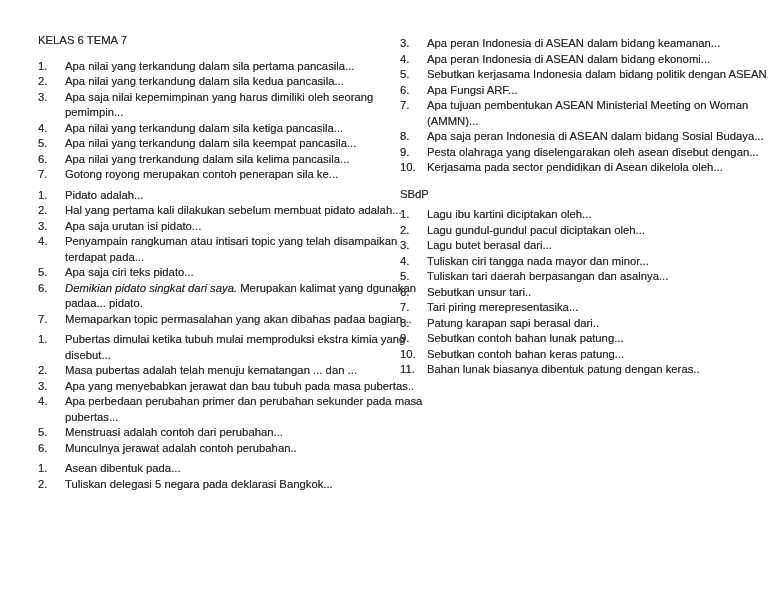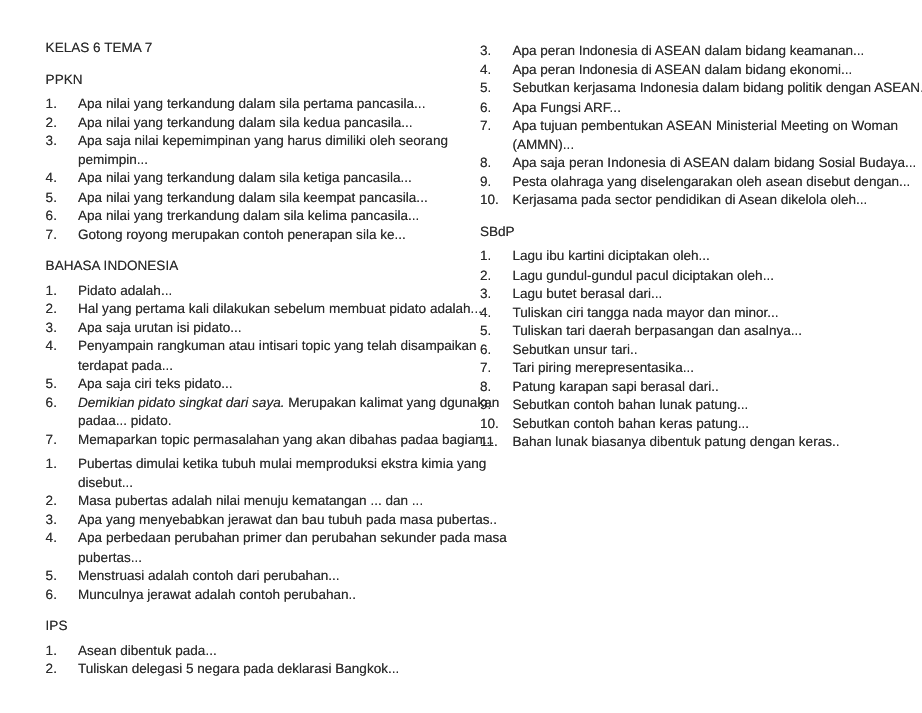--- a/index.html
+++ b/index.html
@@ -49,21 +49,20 @@
   }
   .qtext em { font-style: italic; }
 </style>
 </head>
 <body>
 
 <div class="page">
   <div class="col col-left">
     <div class="doc-title">KELAS 6 TEMA 7</div>
     <div>
-        <div class="heading">PPKN</div>
         <div class="qlist">
           <div class="qitem">
             <span class="qnum">1.</span>
             <span class="qtext">Apa nilai yang terkandung dalam sila pertama pancasila...</span>
           </div>
           <div class="qitem">
             <span class="qnum">2.</span>
             <span class="qtext">Apa nilai yang terkandung dalam sila kedua pancasila...</span>
           </div>
           <div class="qitem">
@@ -81,21 +80,20 @@
           </div>
           <div class="qitem">
             <span class="qnum">6.</span>
             <span class="qtext">Apa nilai yang trerkandung dalam sila kelima pancasila...</span>
           </div>
           <div class="qitem">
             <span class="qnum">7.</span>
             <span class="qtext">Gotong royong merupakan contoh penerapan sila ke...</span>
           </div>
         </div>
-        <div class="heading">BAHASA INDONESIA</div>
         <div class="qlist">
           <div class="qitem">
             <span class="qnum">1.</span>
             <span class="qtext">Pidato adalah...</span>
           </div>
           <div class="qitem">
             <span class="qnum">2.</span>
             <span class="qtext">Hal yang pertama kali dilakukan sebelum membuat pidato adalah...</span>
           </div>
           <div class="qitem">
@@ -122,41 +120,40 @@
           </div>
         </div>
         <div class="qlist">
           <div class="qitem">
             <span class="qnum">1.</span>
             <span class="qtext">Pubertas dimulai ketika tubuh mulai memproduksi ekstra kimia yang
 disebut...</span>
           </div>
           <div class="qitem">
             <span class="qnum">2.</span>
-            <span class="qtext">Masa pubertas adalah nilai menuju kematangan ... dan ...</span>
+            <span class="qtext">Masa pubertas adalah telah menuju kematangan ... dan ...</span>
           </div>
           <div class="qitem">
             <span class="qnum">3.</span>
             <span class="qtext">Apa yang menyebabkan jerawat dan bau tubuh pada masa pubertas..</span>
           </div>
           <div class="qitem">
             <span class="qnum">4.</span>
             <span class="qtext">Apa perbedaan perubahan primer dan perubahan sekunder pada masa
 pubertas...</span>
           </div>
           <div class="qitem">
             <span class="qnum">5.</span>
             <span class="qtext">Menstruasi adalah contoh dari perubahan...</span>
           </div>
           <div class="qitem">
             <span class="qnum">6.</span>
             <span class="qtext">Munculnya jerawat adalah contoh perubahan..</span>
           </div>
         </div>
-        <div class="heading">IPS</div>
         <div class="qlist">
           <div class="qitem">
             <span class="qnum">1.</span>
             <span class="qtext">Asean dibentuk pada...</span>
           </div>
           <div class="qitem">
             <span class="qnum">2.</span>
             <span class="qtext">Tuliskan delegasi 5 negara pada deklarasi Bangkok...</span>
           </div>
         </div>

